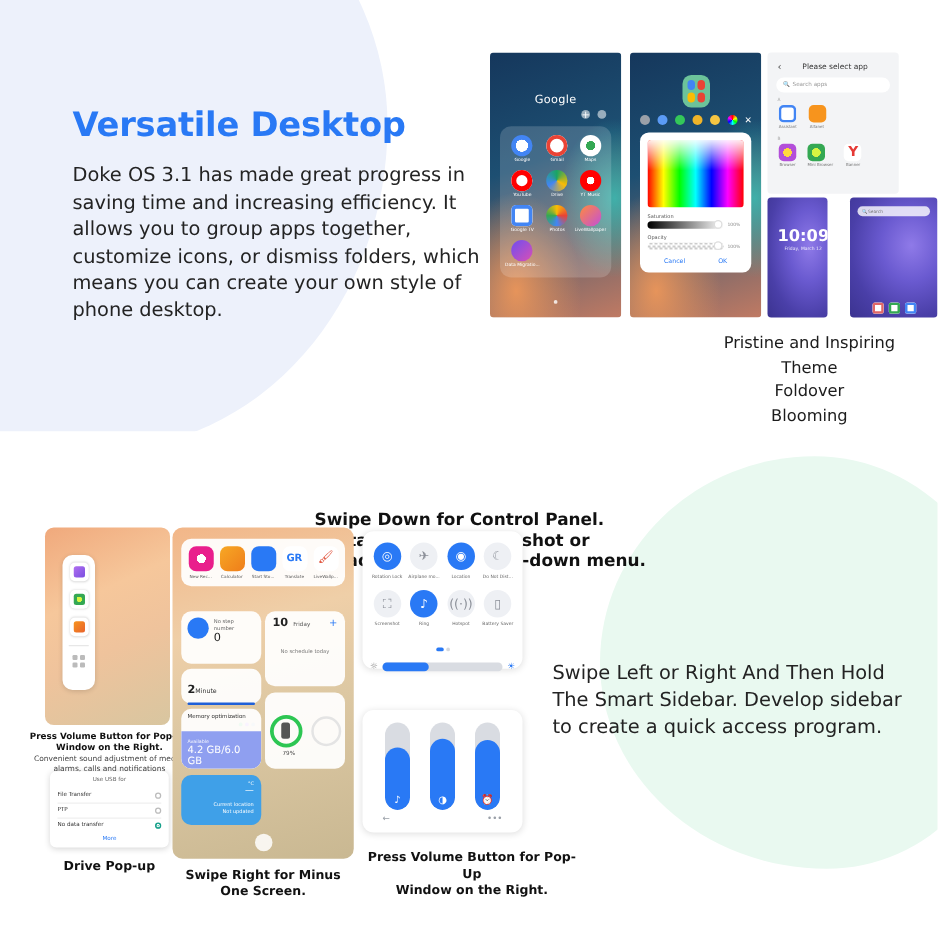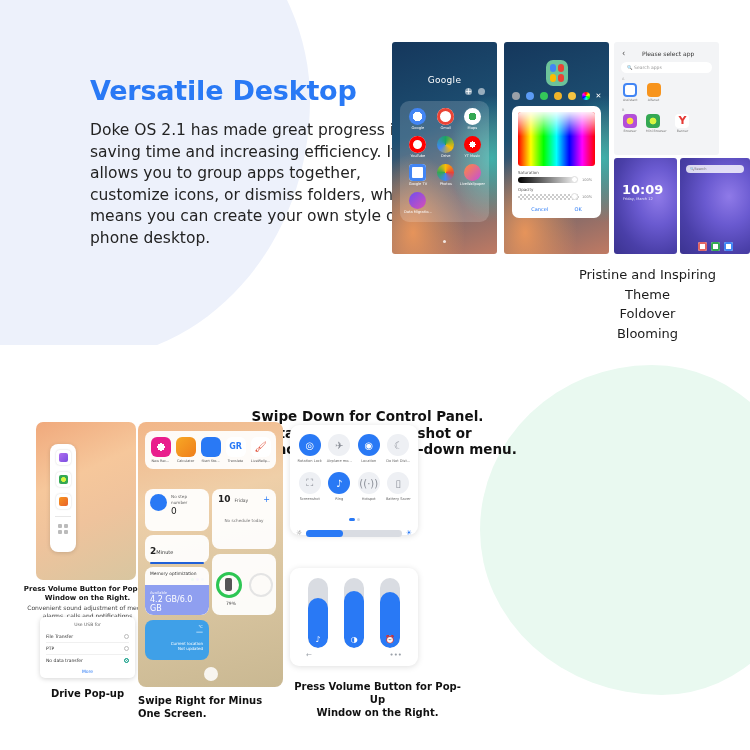--- a/index.html
+++ b/index.html
@@ -20,21 +20,21 @@
   }
   .band-white { position:absolute; left:0; top:345px; width:750px; height:30px; background:#fff; }
 
   .h1 {
     color: #2979f5; font-size: 27px; font-weight: bold;
     letter-spacing: -0.2px;
   }
   .body-txt { color: #232323; font-size: 15.5px; line-height: 21.5px; }
 
   
-  #sec1-text { position: absolute; left: 58px; top: 75px; width: 330px; margin-left: 32px; }
+  #sec1-text { position: absolute; left: 58px; top: 85px; width: 330px; }
   #sec1-text .h1 { margin-bottom: 14px; }
 
   #phones-top { position: absolute; left: 392px; top: 42px; }
   .ph { position: absolute; border-radius: 3px; overflow: hidden; }
 
   .grad-wall {
     background:
       radial-gradient(ellipse 80% 60% at 20% 90%, rgba(235,150,90,.95), transparent 62%),
       radial-gradient(ellipse 70% 50% at 95% 55%, rgba(60,190,180,.85), transparent 60%),
       linear-gradient(160deg, #15375c 0%, #1d4f72 40%, #c07a63 100%);
@@ -161,21 +161,21 @@
   .bat-ring { width:26px;height:26px;border-radius:50%; border:3px solid #2dc653; display:flex;align-items:center;justify-content:center; }
   .bat-ring em { width:7px;height:13px;border-radius:2px;background:#555;display:block; }
   .bat-pct { font-size:4.5px;color:#444; position:absolute; left:14px; bottom:9px; }
   .bat-empty { width:24px;height:24px;border-radius:50%;border:2px solid #e4e4e4; }
   .w-loc { position:absolute; left:7px; top:198px; width:64px; height:40px; background:#3fa0e8; border-radius:8px; padding:4px 6px; color:#fff; text-align:right; }
   .w-loc .deg { font-size:3.8px; }
   .w-loc .dash { font-size:7px; line-height:7px; }
   .w-loc .cl { font-size:4px; margin-top:5px; }
   .w-loc .nu { font-size:4px; }
   .mid-home { position:absolute; left:50%; transform:translateX(-50%); bottom:6px; width:14px;height:14px;border-radius:50%;background:rgba(255,255,255,.85); }
-  #cap-mid { position:absolute; left:138px; top:694px; width:145px; text-align:left; font-weight:bold; font-size:10px; line-height:13px; color:#111; }
+  #cap-mid { position:absolute; left:138px; top:694px; width:145px; text-align:center; font-weight:bold; font-size:10px; line-height:13px; color:#111; }
 
   
   #panel-ctrl { position:absolute; left:290px; top:425px; width:128px; height:110px; background:#fff;
       border-radius:9px; box-shadow:0 1px 6px rgba(0,0,0,.13); padding:9px 6px; }
   .tg-grid { display:grid; grid-template-columns:repeat(4,1fr); gap:9px 2px; }
   .tg { text-align:center; }
   .tg .cc { width:22px;height:22px;border-radius:50%;background:#eef0f4; margin:0 auto 3px;
       display:flex;align-items:center;justify-content:center; color:#8b8f98; font-size:10px; }
   .tg.on .cc { background:#2979f5; color:#fff; }
   .tg .tl { font-size:3.6px; color:#666; display:block; white-space:nowrap; overflow:hidden; }
@@ -202,21 +202,21 @@
 </style>
 </head>
 <body>
 
 <div class="blob-lavender"></div>
 <div class="band-white"></div>
 <div class="blob-mint"></div>
 
 <div id="sec1-text">
   <div class="h1">Versatile Desktop</div>
-  <div class="body-txt">Doke OS 2.1 has made great progress in saving time and increasing efficiency. It allows you to group apps together, customize icons, or dismiss folders, which means you can create your own style of phone desktop.</div>
+  <div class="body-txt">Doke OS 3.1 has made great progress in saving time and increasing efficiency. It allows you to group apps together, customize icons, or dismiss folders, which means you can create your own style of phone desktop.</div>
 </div>
 
 <div id="phones-top">
 
   <div class="ph grad-wall" style="left:0;top:0;width:105px;height:212px;">
     <div class="folder-title">Google</div>
     <div class="folder-tools">
       <i>+</i>
         <i></i>
     </div>
@@ -331,21 +331,21 @@
           <div class="sel-ic" style="background:radial-gradient(circle,#d7f542 35%,#34a853 36%)"></div>
           <span class="sel-l">Mini Browser</span>
         </div>
       <div class="sel-app">
           <div class="sel-ic" style="background:#fff;color:#e53935;font-size:11px;text-align:center;line-height:14px;font-weight:bold">Y</div>
           <span class="sel-l">Banner</span>
         </div>
     </div>
   </div>
 
-  <div class="ph wall-purple" style="left:222px;top:116px;width:63px;height:96px;">
+  <div class="ph wall-purple" style="left:222px;top:116px;width:48px;height:96px;text-align:center;">
     <div class="lock-time">10:09</div>
     <div class="lock-date">Friday, March 12</div>
   </div>
 
   <div class="ph wall-purple" style="left:288px;top:116px;width:70px;height:96px;">
     <div class="mini-search">🔍 <span>Search</span></div>
     <div class="taskbar">
       <i style="background:#fff;box-shadow:inset 0 0 0 2px #e06666"></i>
       <i style="background:#fff;box-shadow:inset 0 0 0 2px #34a853"></i>
       <i style="background:#fff;box-shadow:inset 0 0 0 2px #4285f4"></i>
@@ -540,13 +540,14 @@
   </div>
   <div class="vol-bot">
     <span>←</span>
     <span>•••</span>
   </div>
 </div>
 <div id="cap-right-dev" style="white-space:pre-line">Press Volume Button for Pop-Up
 Window on the Right.</div>
 
 <div id="sec2-text">
+  <div class="body-txt">Swipe Left or Right And Then Hold The Smart Sidebar. Develop sidebar to create a quick access program.</div>
 </div>
 
 </body></html>

